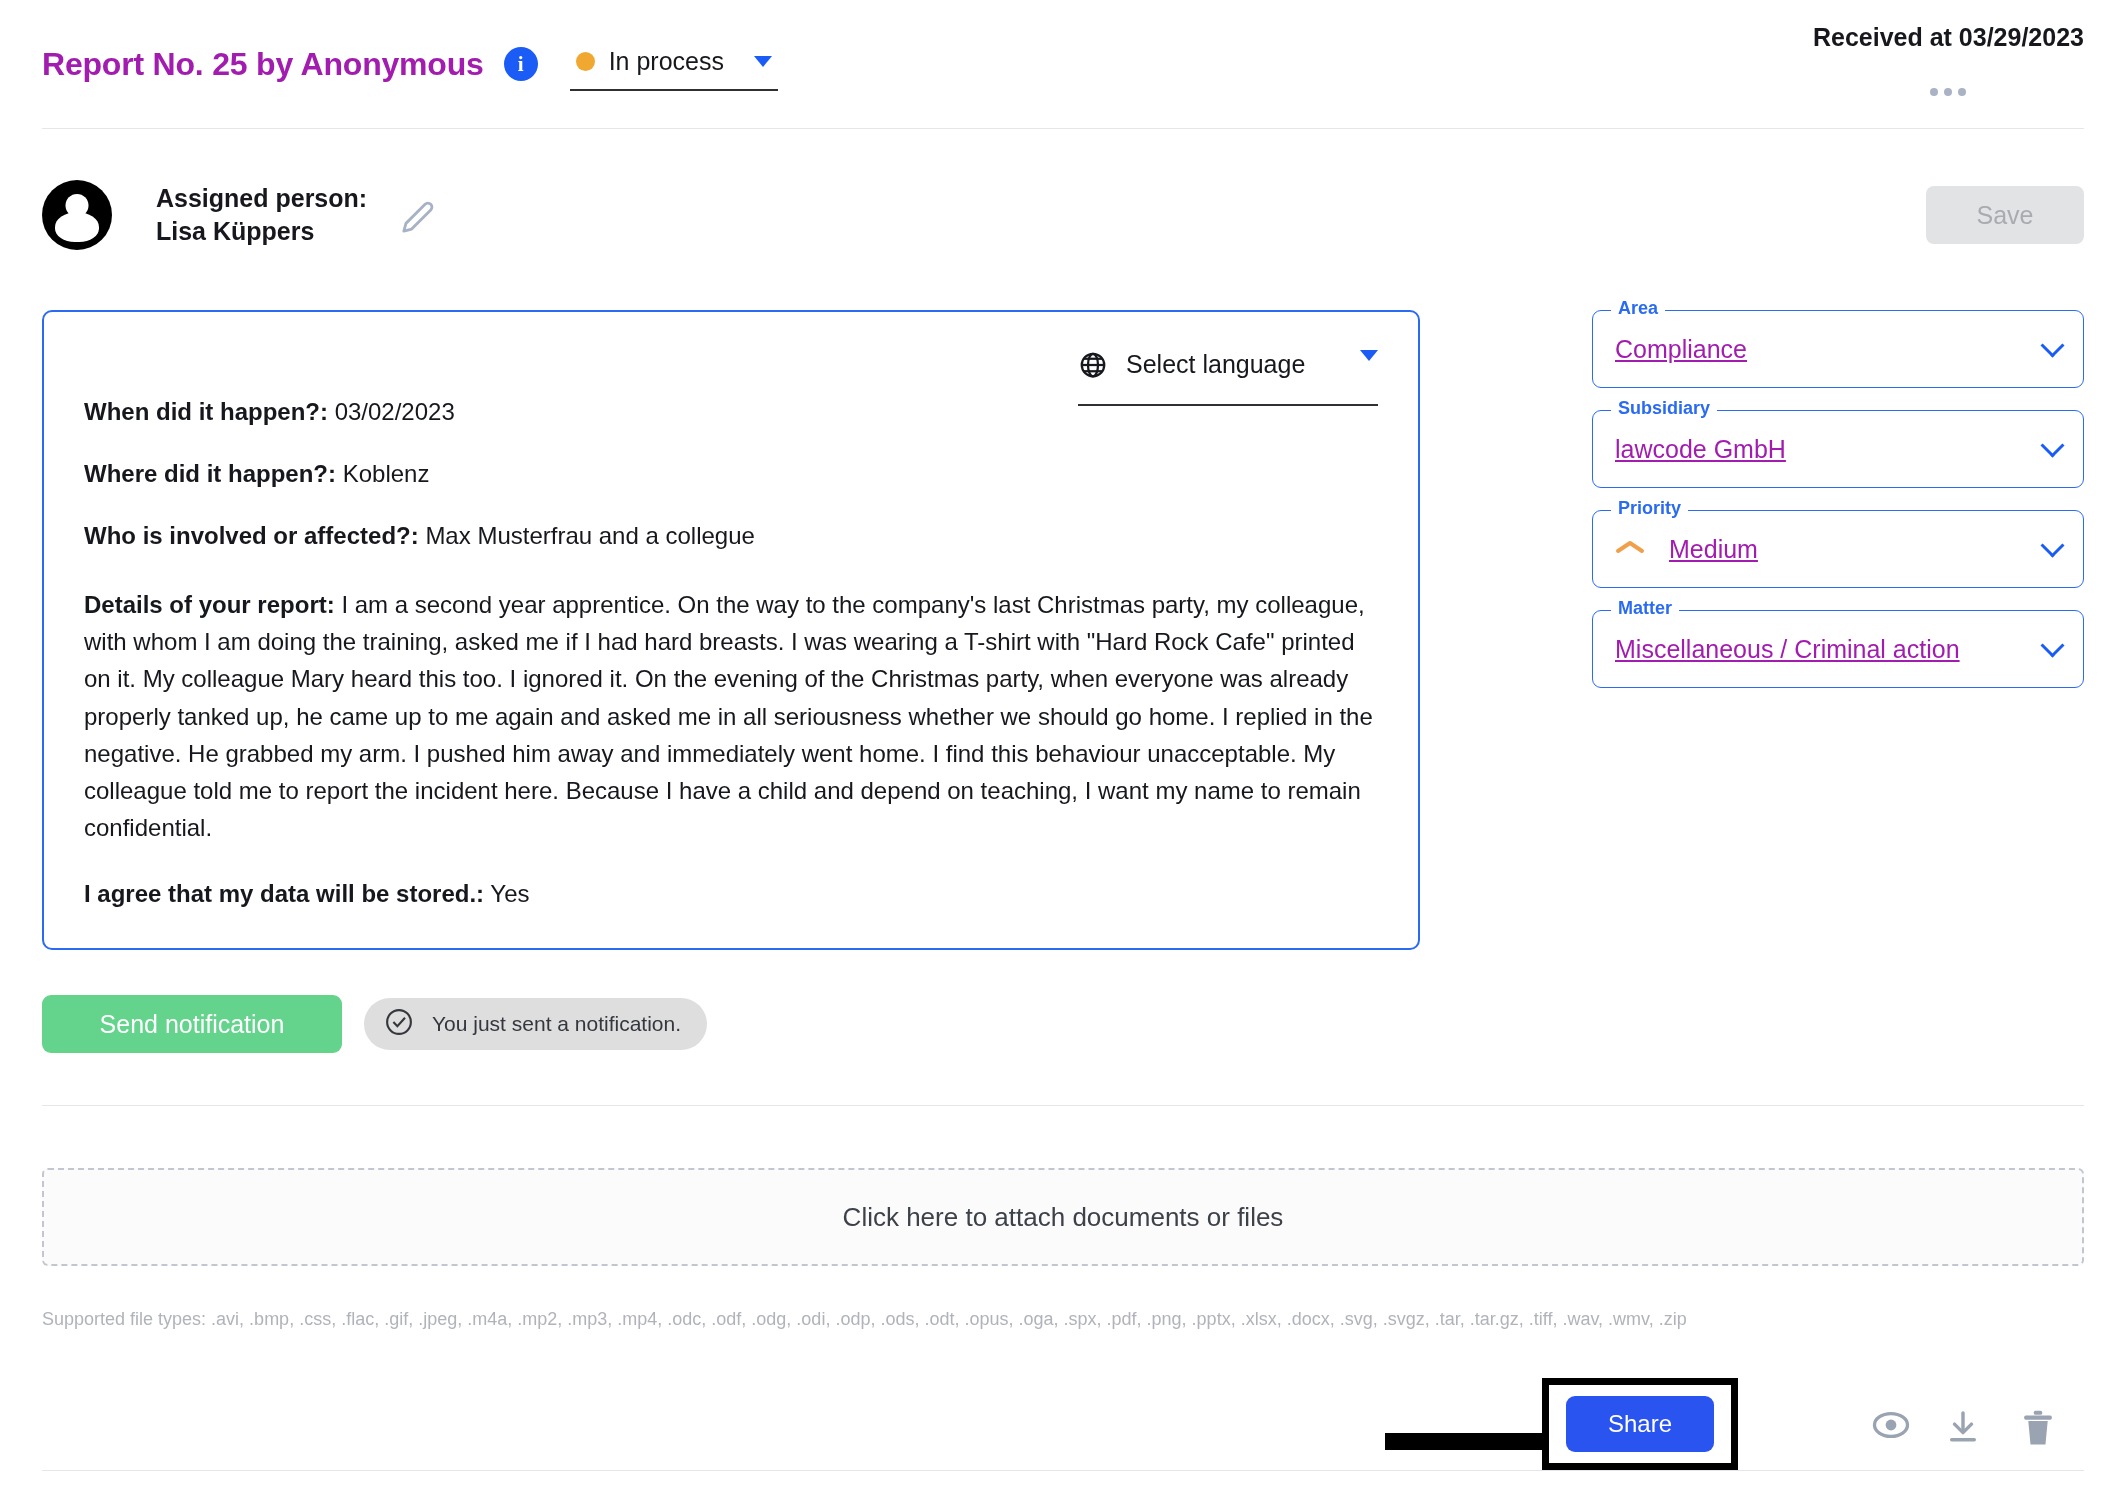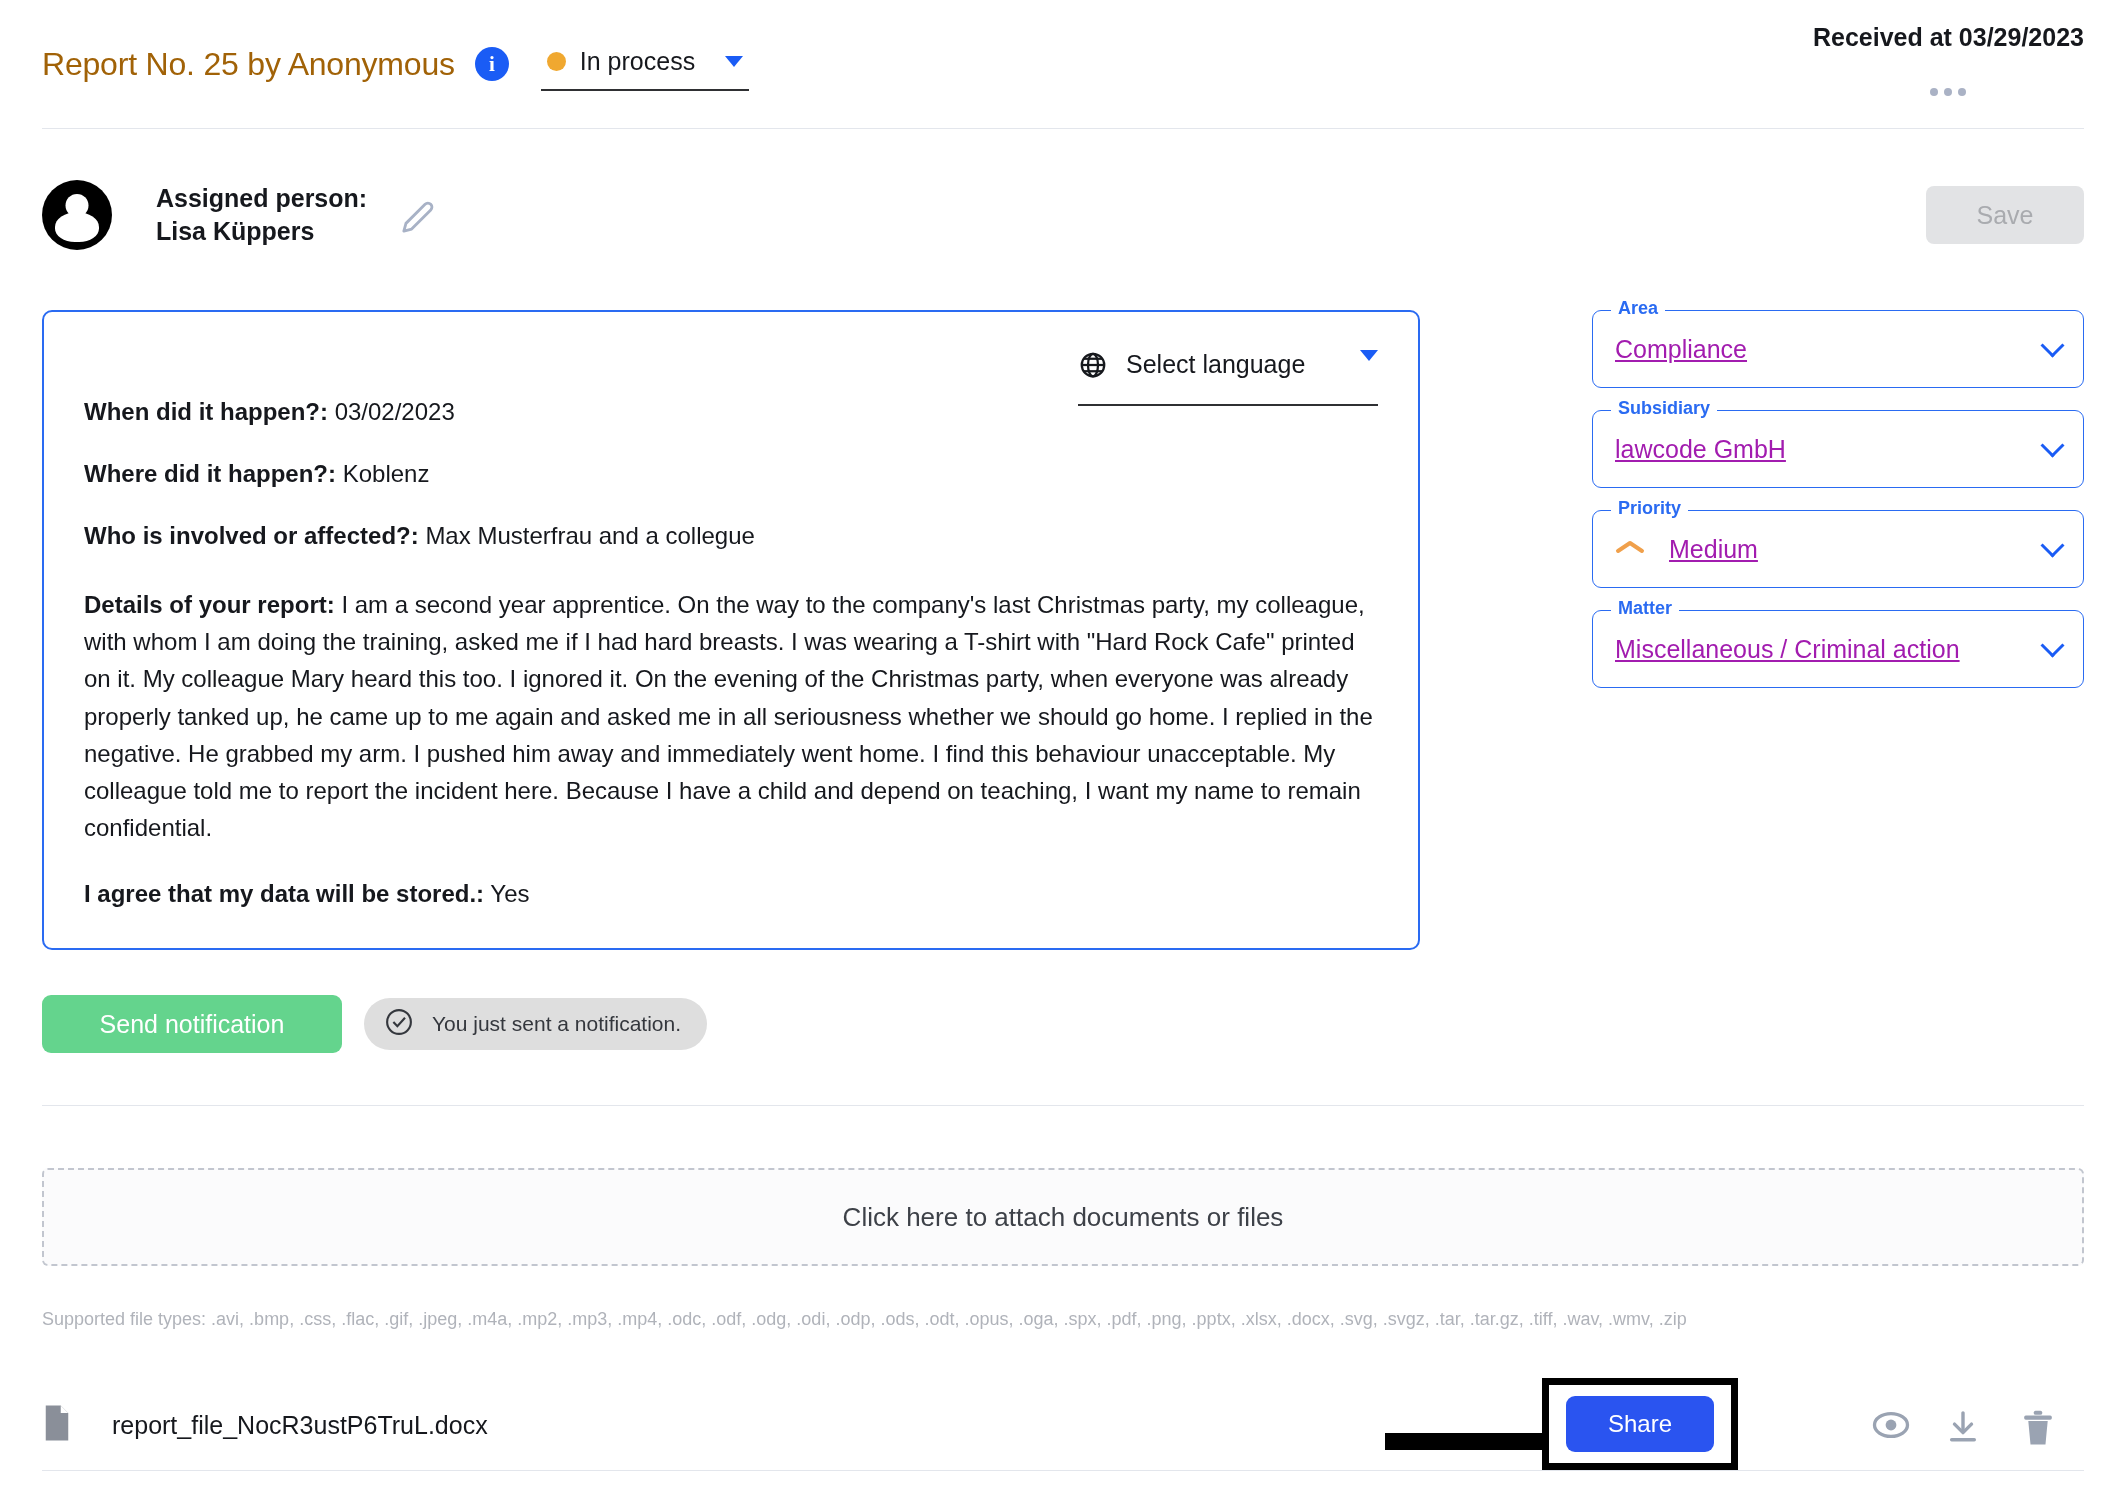--- a/index.html
+++ b/index.html
@@ -13,21 +13,21 @@
   }
   .page { position: relative; width: 2126px; height: 1490px; }
 
   
   .header {
     position: absolute; left: 0; top: 0; width: 2126px; height: 128px;
     display: flex; align-items: center; padding: 0 42px;
   }
   .header-left { display: flex; align-items: center; gap: 0; }
   .report-title {
-    font-size: 32px; font-weight: normal; color: #a16207;
+    font-size: 32px; font-weight: bold; color: #a21caf;
     letter-spacing: -0.2px; white-space: nowrap;
   }
   .info-badge {
     width: 34px; height: 34px; border-radius: 50%;
     background: #1a5cf5; margin-left: 20px;
     display: flex; align-items: center; justify-content: center;
     color: #fff; font-size: 21px; font-weight: bold;
     font-family: "Liberation Serif", serif; line-height: 1;
   }
   .status-select {
@@ -294,29 +294,20 @@
     </div>
   </div>
 
   <div class="hr" style="top:1105px"></div>
 
   <div class="attach-zone">
     <span class="attach-text">Click here to attach documents or files</span>
   </div>
   <div class="supported">Supported file types: .avi, .bmp, .css, .flac, .gif, .jpeg, .m4a, .mp2, .mp3, .mp4, .odc, .odf, .odg, .odi, .odp, .ods, .odt, .opus, .oga, .spx, .pdf, .png, .pptx, .xlsx, .docx, .svg, .svgz, .tar, .tar.gz, .tiff, .wav, .wmv, .zip</div>
 
-  <div class="file-row">
-    <span>
-      <svg width="30" height="38" viewBox="0 0 24 30" fill="#8a8f99">
-        <path d="M3 1h12l6 6v22H3z"></path>
-        <path d="M15 1v6h6z" fill="#ffffff"></path>
-      </svg>
-    </span>
-    <span class="file-name">report_file_NocR3ustP6TruL.docx</span>
-  </div>
 
   <div class="arrow-pointer">
     <svg width="232" height="64" viewBox="0 0 232 64">
       <rect x="0" y="24" width="170" height="17" fill="#000"></rect>
       <polygon points="160,6 232,32.5 160,59" fill="#000"></polygon>
     </svg>
   </div>
 
   <div class="share-highlight">
     <button class="share-button">Share</button>

